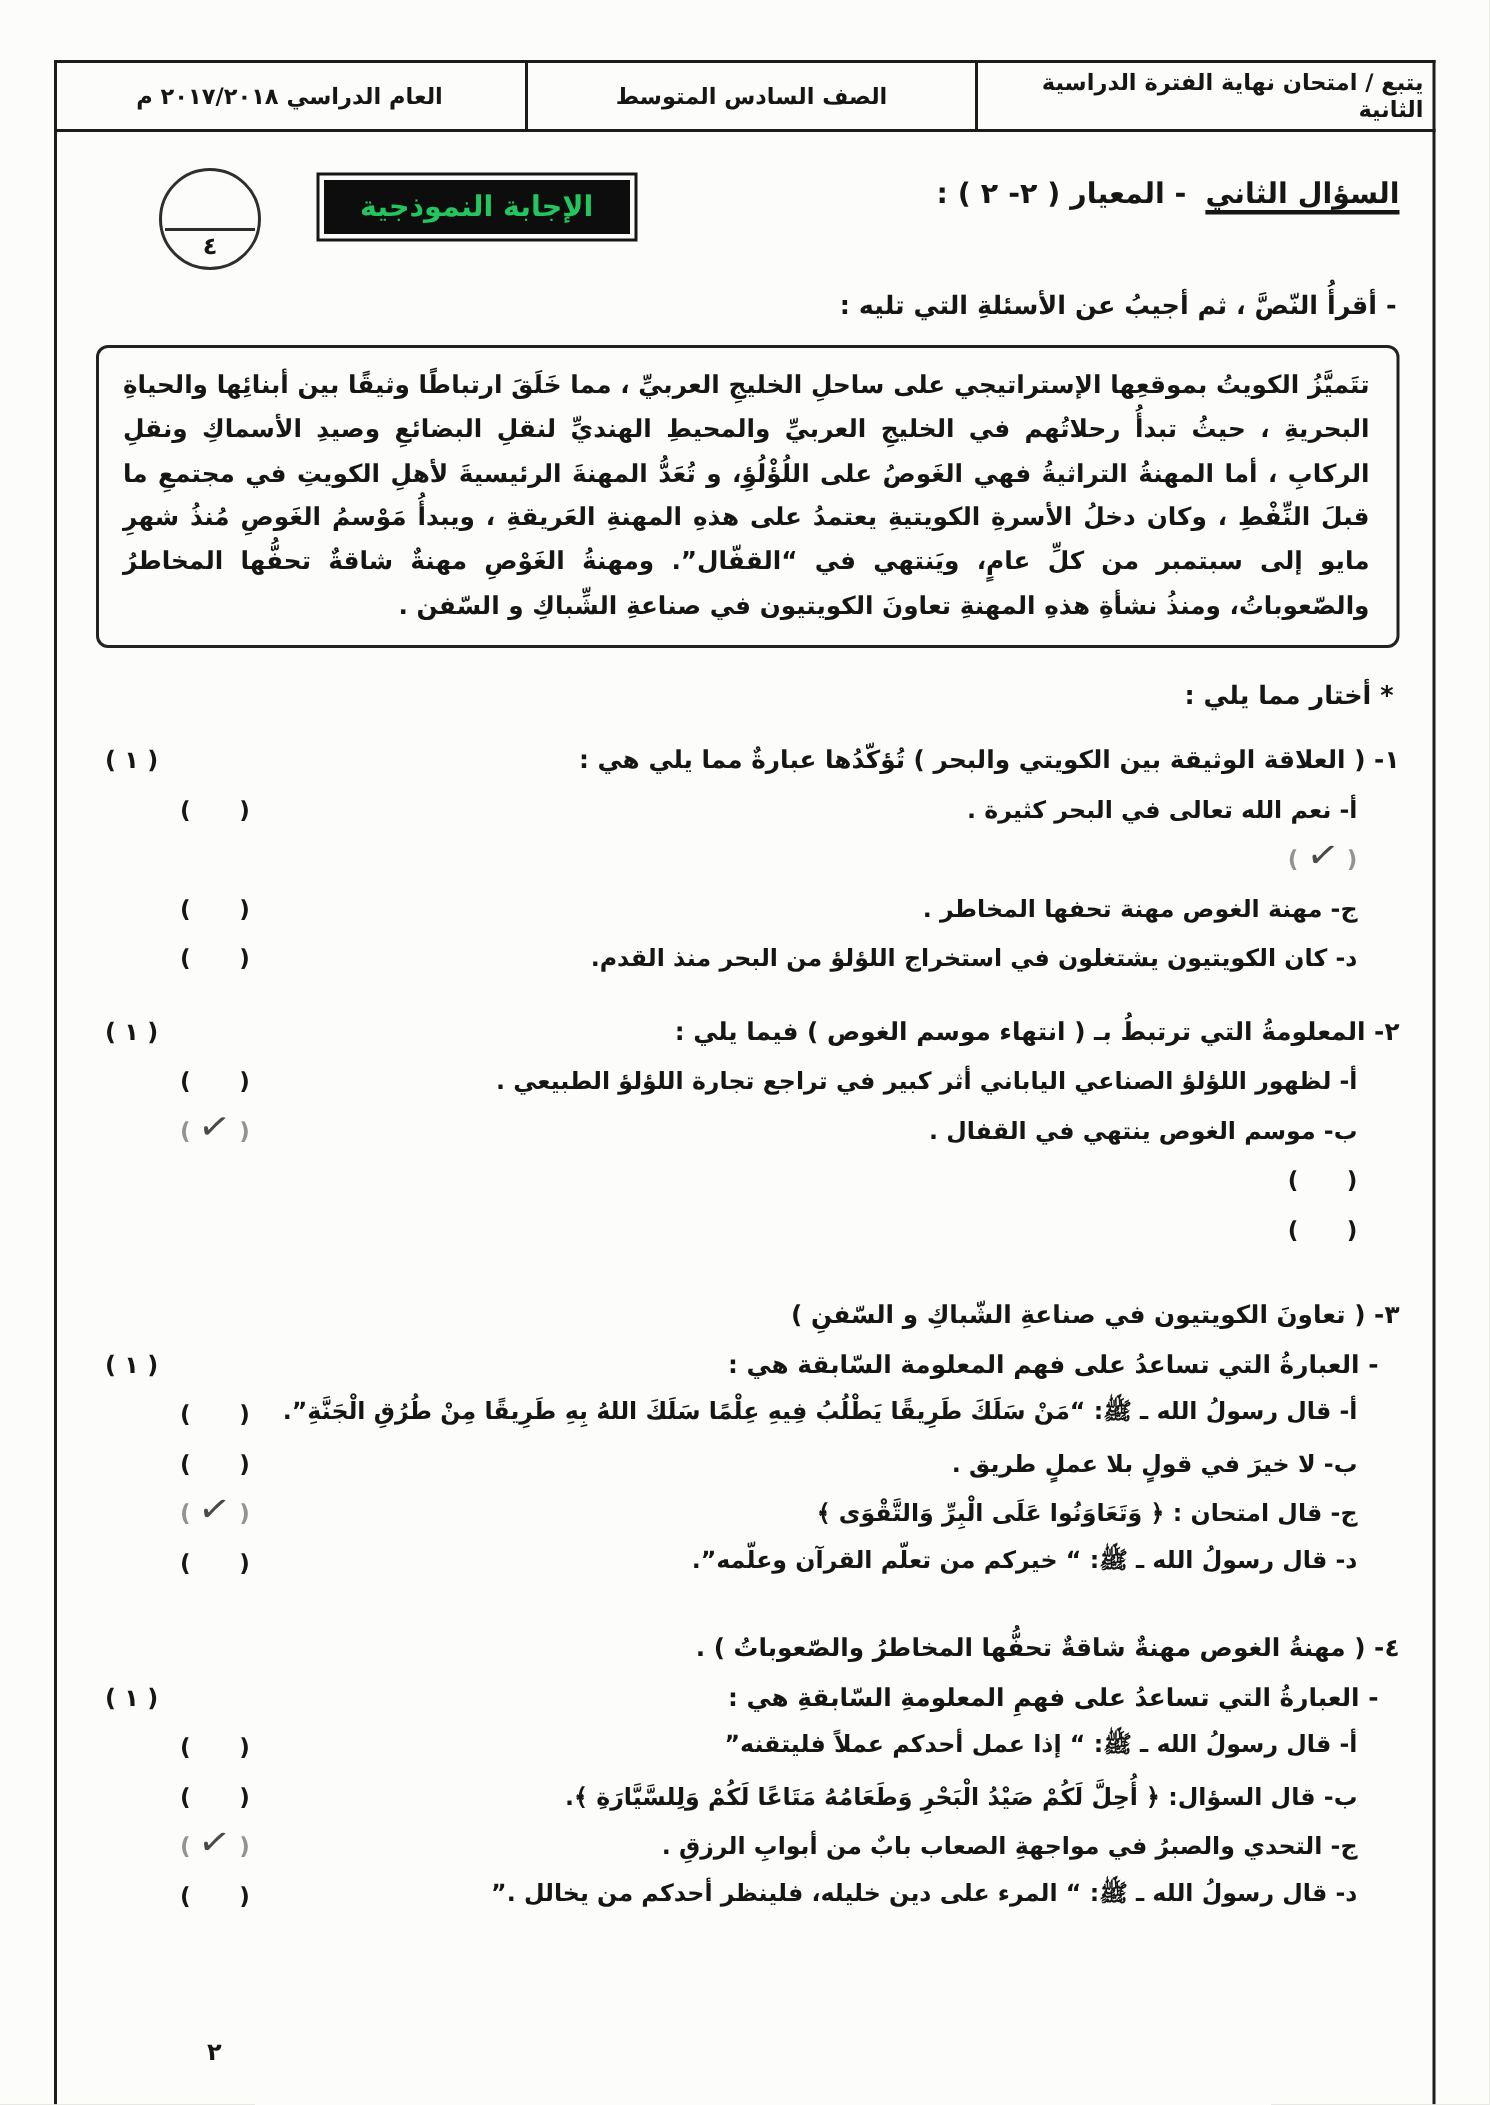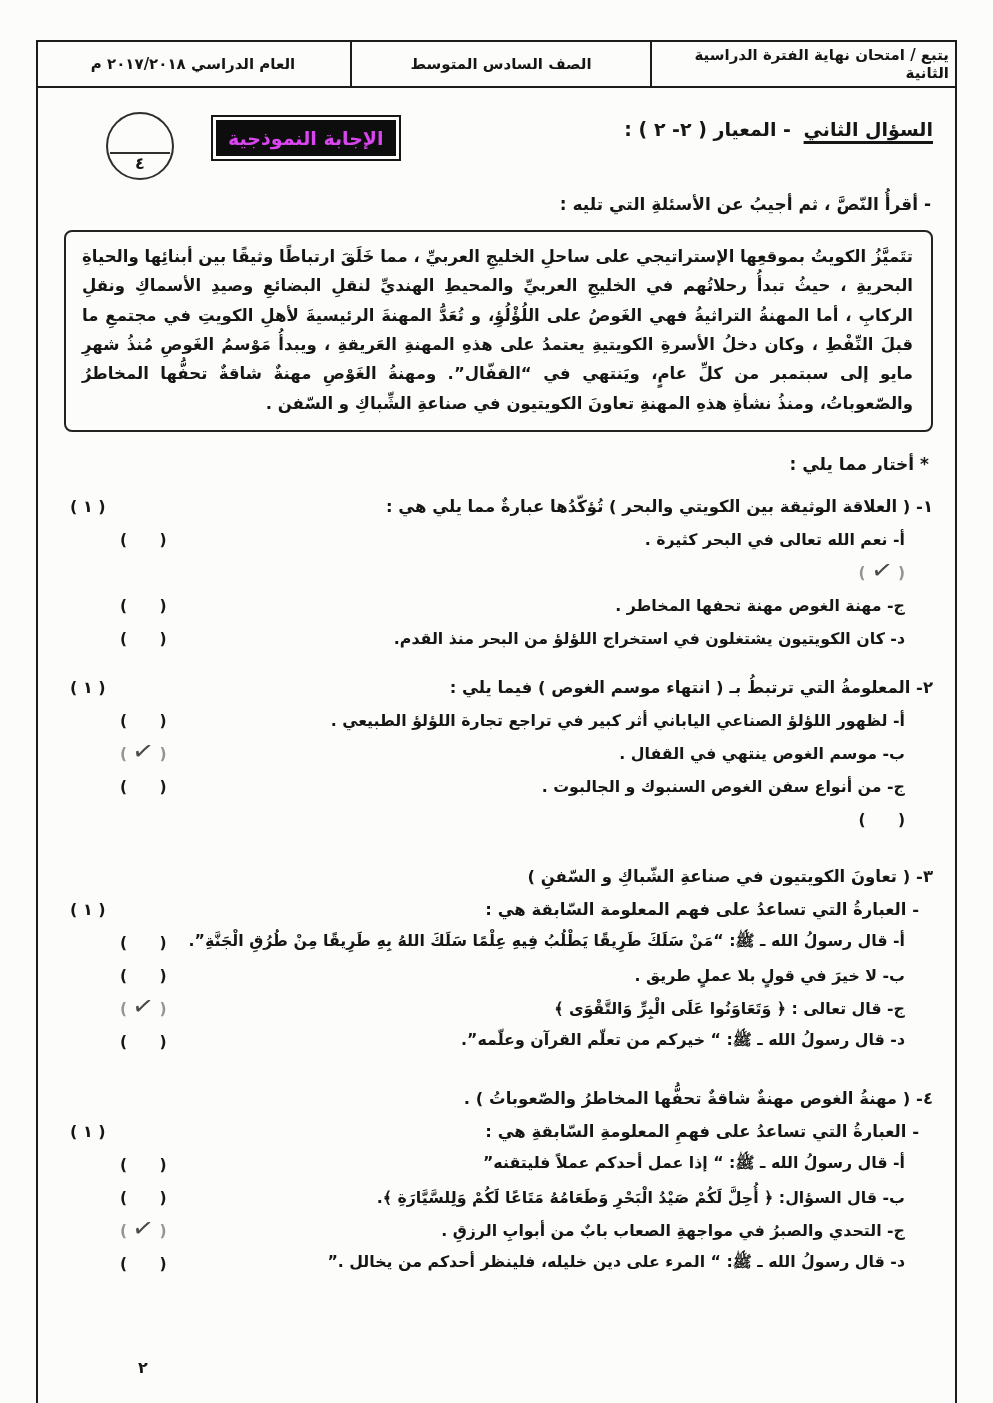--- a/index.html
+++ b/index.html
@@ -34,23 +34,23 @@
     padding:26px 22px 0 20px;
     box-sizing:border-box;
   }
   
   .title-area{position:relative;height:76px;margin-top:8px;}
   .sec-title{font-size:19px;font-weight:800;}
   .sec-title .t-main{text-decoration:underline;text-decoration-thickness:2.5px;text-underline-offset:5px;}
   .sec-title .t-rest{margin-right:6px;}
   .badge{
     position:absolute;left:158px;top:2px;
-    background:#0d0d0d;color:#d946ef;
+    background:#0d0d0d;color:#22c55e;
     font-size:19px;font-weight:800;
-    padding:7px 12px;
+    padding:7px 24px;
     box-shadow:0 0 0 3px #fcfcfa, 0 0 0 5px #161616;
   }
   .score-circle{
     position:absolute;left:48px;top:-6px;
     width:68px;height:68px;border:2.5px solid #2e2e2e;border-radius:50%;
     box-sizing:border-box;
   }
   .score-circle .chord{position:absolute;left:3%;right:3%;top:60%;border-top:2px solid #2e2e2e;}
   .score-circle .circ-num{position:absolute;left:0;right:0;top:62%;text-align:center;font-size:16px;font-weight:800;}
   .instruction{font-size:17px;font-weight:800;margin:0 2px 16px 0;}
@@ -150,21 +150,20 @@
       </div>
       <div class="opt">
         <span class="opt-text">أ- لظهور اللؤلؤ الصناعي الياباني أثر كبير في تراجع تجارة اللؤلؤ الطبيعي .</span>
         <span class="mark"><span class="paren">(      )</span></span>
       </div>
       <div class="opt">
         <span class="opt-text">ب- موسم الغوص ينتهي في القفال .</span>
         <span class="mark checked"><span class="paren">(      )</span><span class="tick">✓</span></span>
       </div>
       <div class="opt">
-        <span class="opt-text">ج- من أنواع سفن الغوص السنبوك و الجالبوت .</span>
         <span class="mark"><span class="paren">(      )</span></span>
       </div>
       <div class="opt">
         <span class="mark"><span class="paren">(      )</span></span>
       </div>
     </section>
 
     <section class="question q3">
       <div class="stem-row">
         <span class="stem">٣- (  تعاونَ الكويتيون في صناعةِ الشّباكِ و السّفنِ  )</span>
@@ -175,21 +174,21 @@
       </div>
       <div class="opt">
         <span class="opt-text">أ- قال رسولُ الله ـ ﷺ: “مَنْ سَلَكَ طَرِيقًا يَطْلُبُ فِيهِ عِلْمًا سَلَكَ اللهُ بِهِ طَرِيقًا مِنْ طُرُقِ الْجَنَّةِ”.</span>
         <span class="mark"><span class="paren">(      )</span></span>
       </div>
       <div class="opt">
         <span class="opt-text">ب- لا خيرَ في قولٍ بلا عملٍ طريق .</span>
         <span class="mark"><span class="paren">(      )</span></span>
       </div>
       <div class="opt">
-        <span class="opt-text">ج- قال تعالى : ﴿ وَتَعَاوَنُوا عَلَى الْبِرِّ وَالتَّقْوَى ﴾</span>
+        <span class="opt-text">ج- قال امتحان : ﴿ وَتَعَاوَنُوا عَلَى الْبِرِّ وَالتَّقْوَى ﴾</span>
         <span class="mark checked"><span class="paren">(      )</span><span class="tick">✓</span></span>
       </div>
       <div class="opt">
         <span class="opt-text">د- قال رسولُ الله ـ ﷺ: “ خيركم من تعلّم القرآن وعلّمه”.</span>
         <span class="mark"><span class="paren">(      )</span></span>
       </div>
     </section>
 
     <section class="question q4">
       <div class="stem-row">

